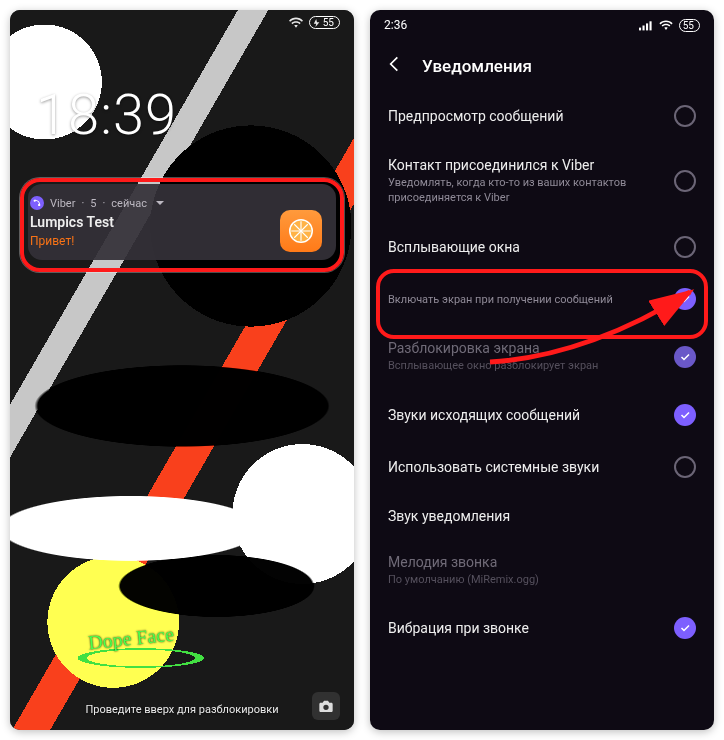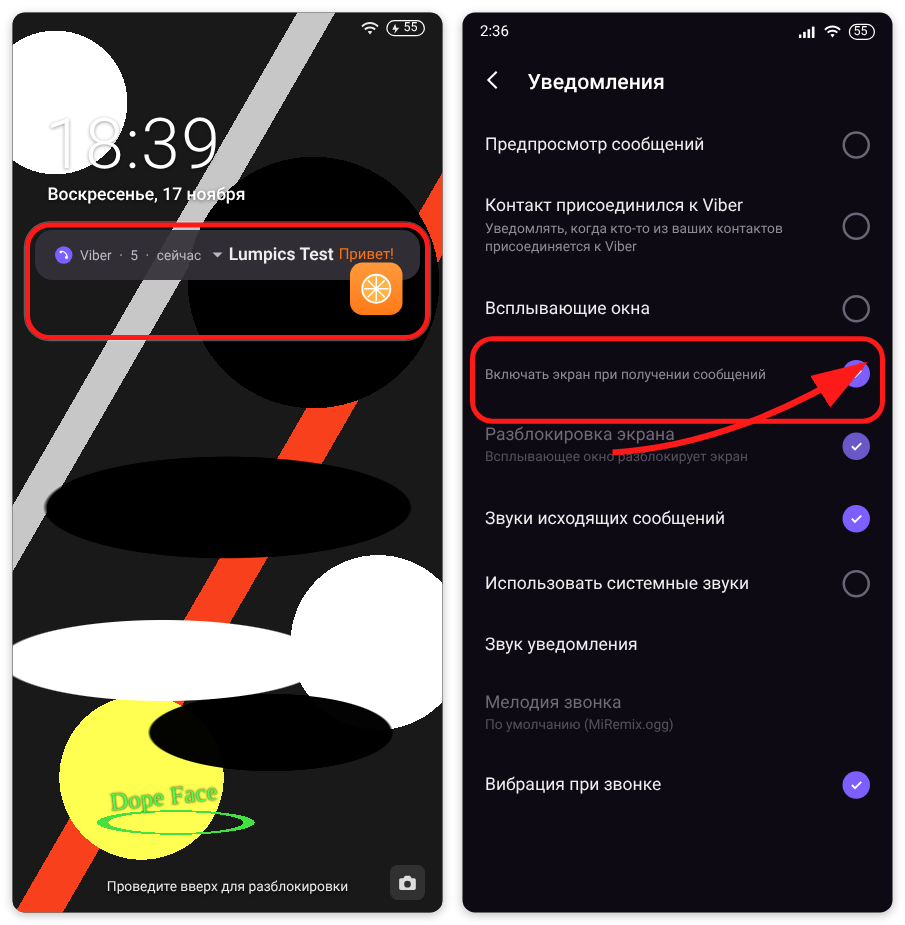--- a/index.html
+++ b/index.html
@@ -59,21 +59,21 @@
     text-shadow:0 1px 3px rgba(0,0,0,.4);
   }
   .datestr{
     position:absolute; top:138px; left:28px;
     font-size:14px; font-weight:500;
     text-shadow:0 1px 3px rgba(0,0,0,.5);
   }
   .notif{
     position:absolute; top:174px; left:18px; right:18px;
     background:rgba(52,48,56,.93); border-radius:14px;
-    padding:12px 16px; display:flex; gap:4px;
+    padding:12px 2px; display:flex; flex-direction:column; gap:4px;
   }
   .notif-head{ display:flex; align-items:center; gap:6px; font-size:11px; color:#bcb8c1;}
   .viber-dot{
     width:14px; height:14px; border-radius:50%;
     background:#7d5fff; display:flex; align-items:center;
     justify-content:center;
   }
   .notif-title{ font-size:14px; font-weight:600; color:#eee; }
   .notif-body{ font-size:12px; color:#f97316; }
   .notif-icon{
@@ -159,21 +159,20 @@
       </svg>
     <span class="battery-pill">
       <svg width="8" height="8" viewBox="0 0 10 10" fill="#fff">
           <path d="M4 0L1 6h3l-1 4 5-6H5z"></path>
         </svg>
       <span>55</span>
     </span>
   </div>
 
   <div class="clock">18:39</div>
-  <div class="datestr">Воскресенье, 17 ноября</div>
 
   <div class="notif">
     <div class="notif-head">
       <span class="viber-dot">
         <svg width="8" height="8" viewBox="0 0 24 24" fill="#fff">
             <path d="M5 2c10 0 17 7 17 17 0 1-1 2-2 2h-3c-1 0-2-1-2-2v-2c0-1 1-2 2-2h1c0-5-5-10-10-10v1c0 1-1 2-2 2H4c-1 0-2-1-2-2V4c0-1 1-2 2-2z"></path>
           </svg>
       </span>
       <span>Viber</span>
       <span>·</span>

